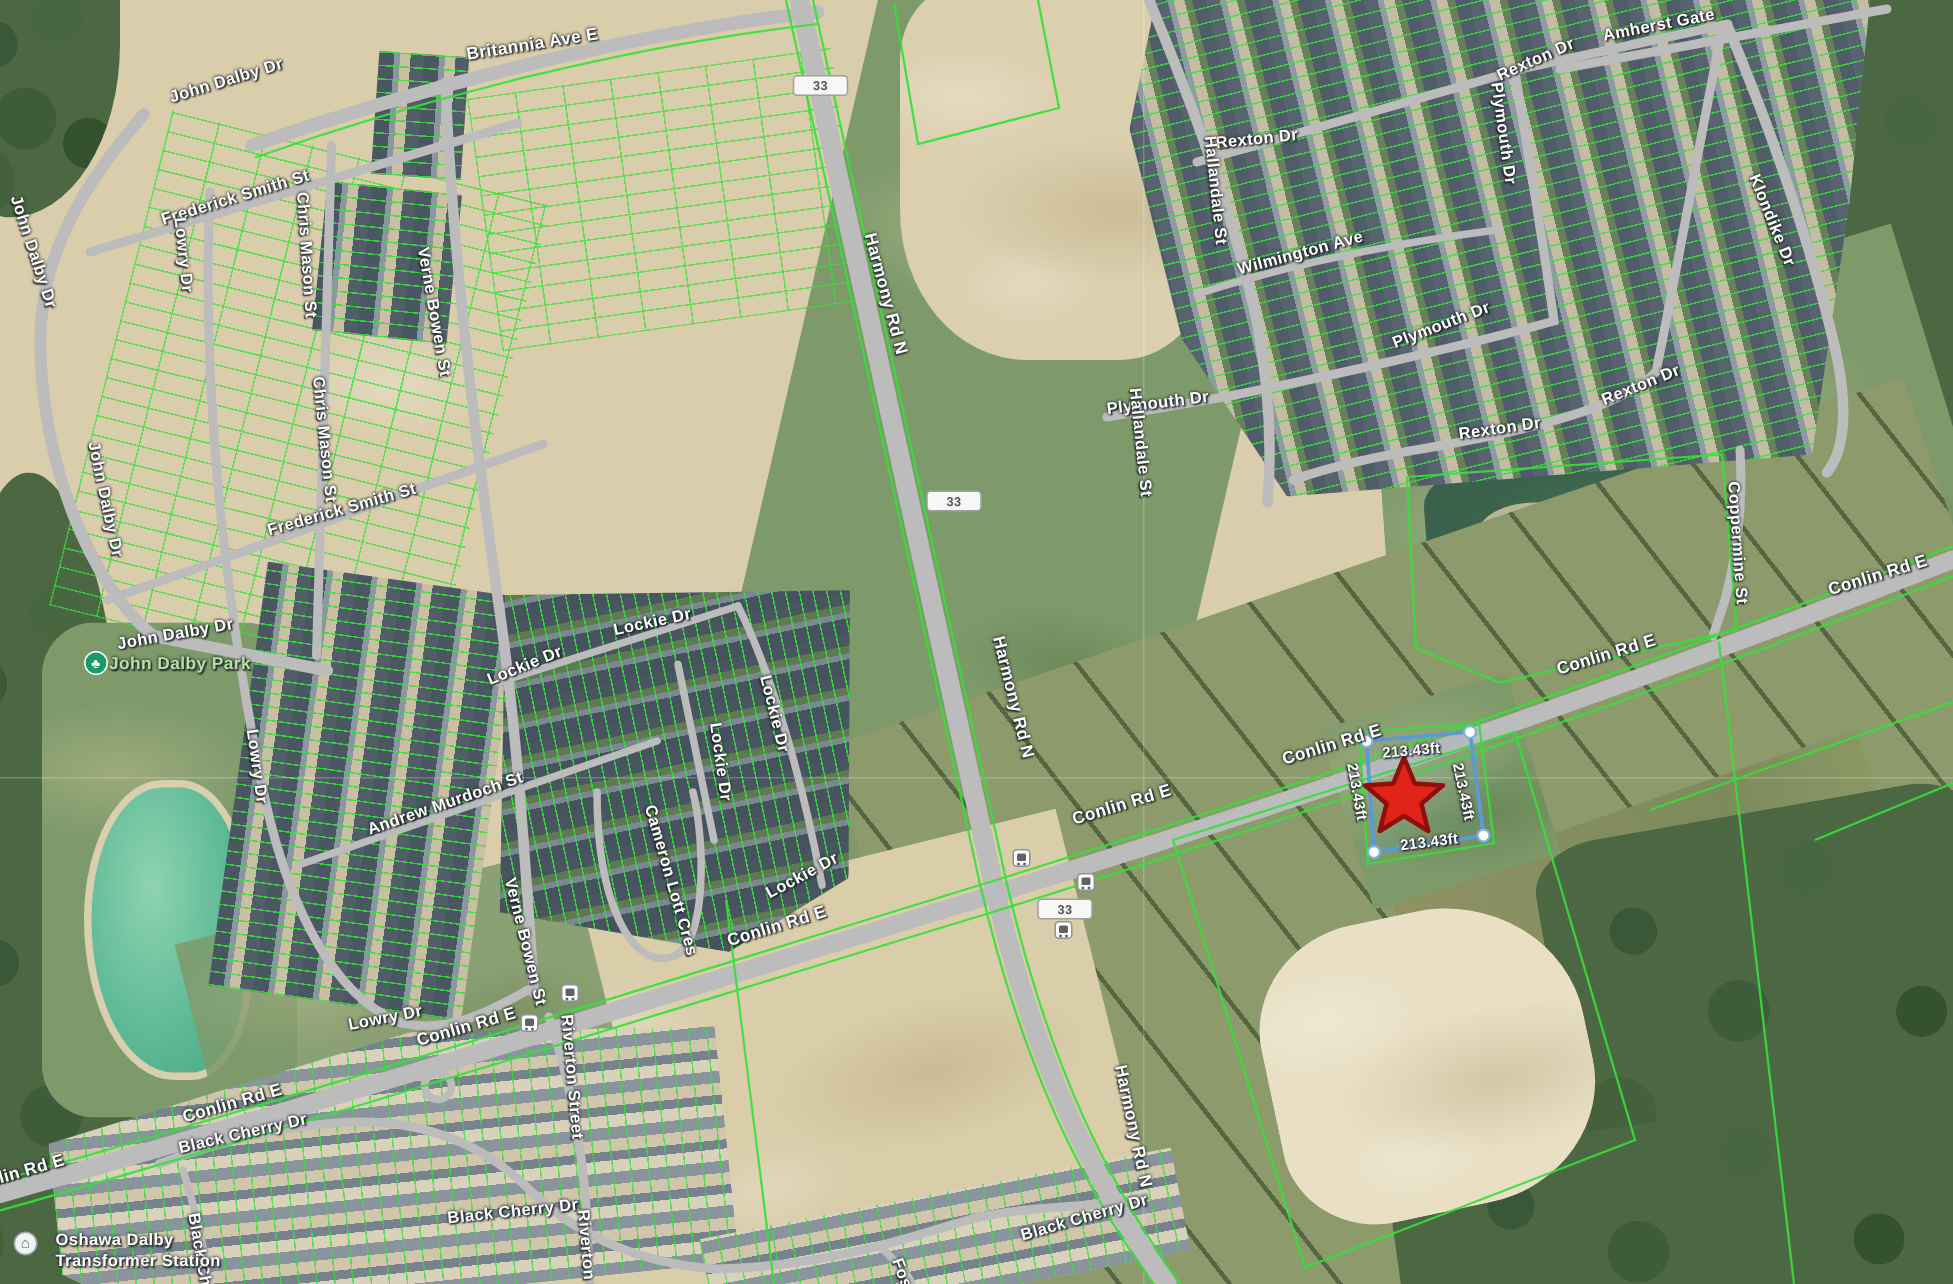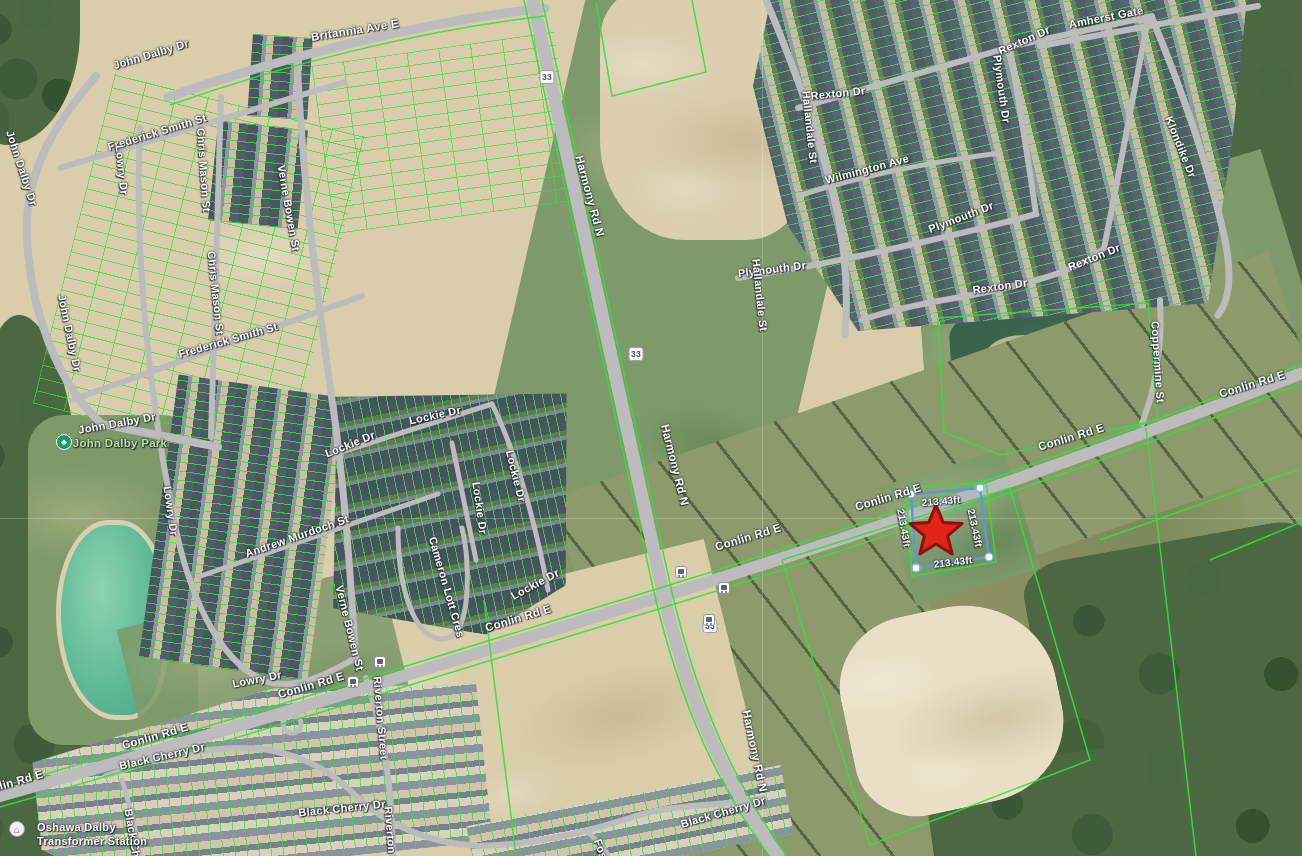--- a/index.html
+++ b/index.html
@@ -42,23 +42,23 @@
   .hedges{background:
      repeating-linear-gradient(71deg, rgba(40,60,30,.55) 0 3px, transparent 3px 58px);}
   
   .lbl{transform:translate(-50%,-50%);white-space:nowrap;pointer-events:none;
        color:#fff;font-size:11px;font-weight:bold;letter-spacing:.3px;
        text-shadow:0 0 2px rgba(40,44,48,.95),0 0 2px rgba(40,44,48,.95),1px 1px 1px rgba(20,24,28,.8);}
   .lbl.major{font-size:11.5px;}
   .lbl.park{color:#b5e0a8;font-size:11.5px;}
   .lbl.poi{transform:translate(0,-50%);}
   .lbl.measure{font-size:10px;letter-spacing:.2px;}
-  .lbl.shield{transform:translate(-50%,-50%);width:15px;height:14px;background:#f7f7f5;
+  .lbl.shield{transform:translate(-50%,-50%);width:37px;height:14px;background:#f7f7f5;
        border:1px solid #9aa0a6;border-radius:3px;color:#555;font-size:8.5px;font-weight:bold;
-       text-shadow:none;display:flex;align-items:center;justify-content:center;margin-top:20px;}
+       text-shadow:none;display:flex;align-items:center;justify-content:center;}
   .lbl.transit{transform:translate(-50%,-50%);width:12px;height:12px;background:#fff;
        border:1px solid #8d939a;border-radius:3px;text-shadow:none;}
   .lbl.transit::before{content:"";position:absolute;left:2px;top:2px;width:6px;height:5px;
        background:#5f6368;border-radius:1px;}
   .lbl.transit::after{content:"";position:absolute;left:2px;top:8px;width:2px;height:2px;
        background:#5f6368;border-radius:50%;box-shadow:4px 0 0 #5f6368;}
   .lbl.parkicon{width:16px;height:16px;border-radius:50%;background:#199a67;border:1.5px solid #fff;
        color:#fff;font-size:9px;display:flex;align-items:center;justify-content:center;text-shadow:none;}
   .lbl.powericon{width:16px;height:16px;border-radius:50%;background:#f1f3f4;border:1px solid #9aa0a6;
        color:#5f6368;font-size:10px;display:flex;align-items:center;justify-content:center;text-shadow:none;}

